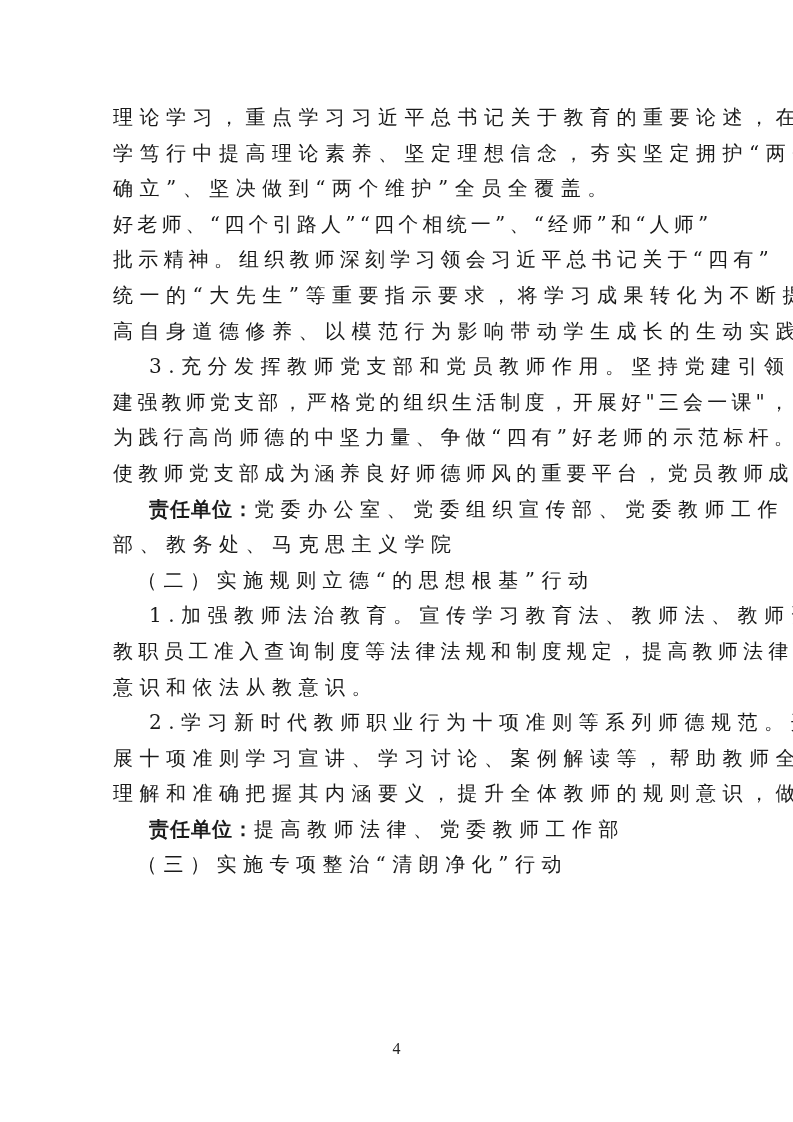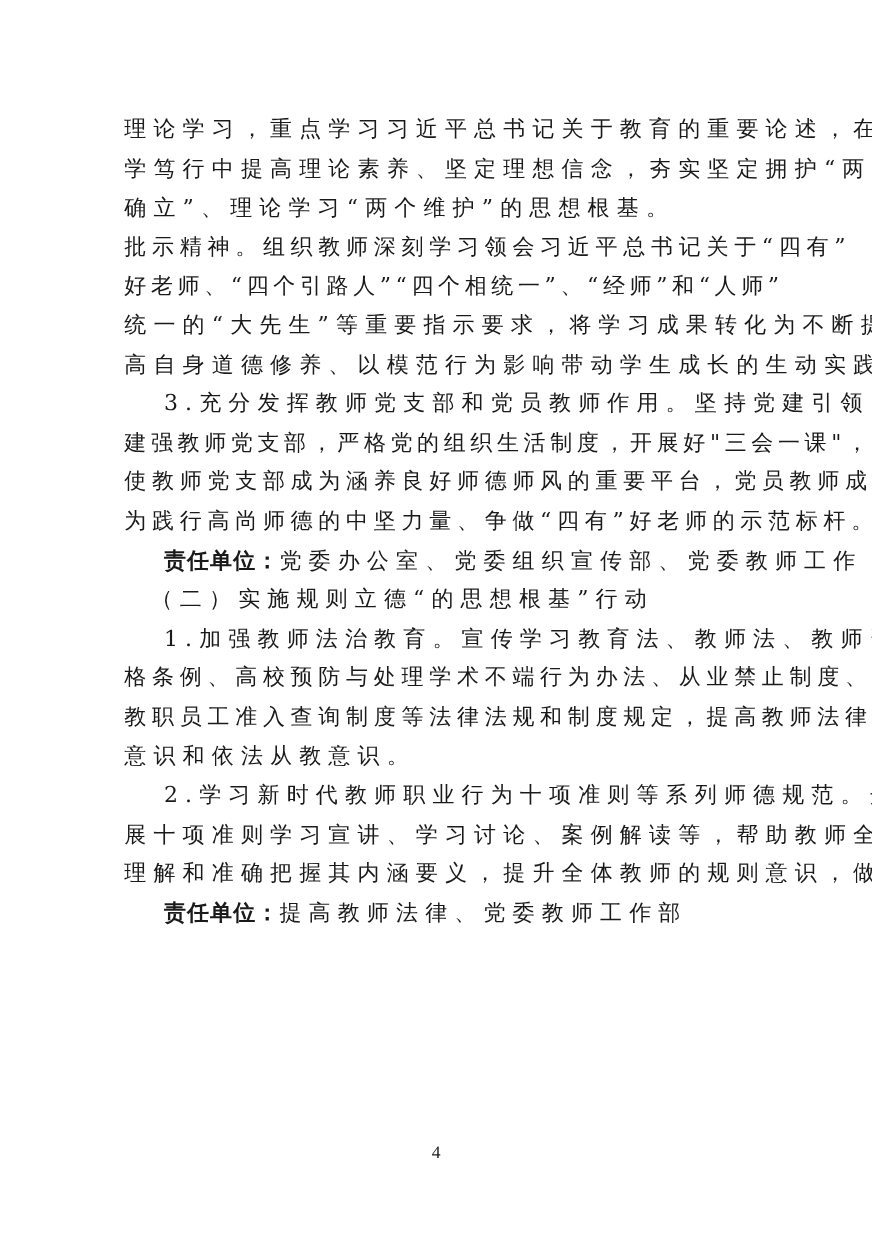--- a/index.html
+++ b/index.html
@@ -55,44 +55,45 @@
       font-size: 16px;
       color: #222;
     }
   </style>
 </head>
 <body>
 
 <div class="page-body">
   <div class="line">理论学习，重点学习习近平总书记关于教育的重要论述，在深</div>
   <div class="line">学笃行中提高理论素养、坚定理想信念，夯实坚定拥护“两个</div>
-  <div class="line">确立”、理论学习“两个维护”的思想根基。</div>
+  <div class="line">确立”、坚决做到“两个维护”全员全覆盖。</div>
+  <div class="line tighter">好老师、“四个引路人”“四个相统一”、“经师”和“人师”</div>
   <div class="line tight">批示精神。组织教师深刻学习领会习近平总书记关于“四有”</div>
-  <div class="line tighter">好老师、“四个引路人”“四个相统一”、“经师”和“人师”</div>
   <div class="line">统一的“大先生”等重要指示要求，将学习成果转化为不断提</div>
   <div class="line">高自身道德修养、以模范行为影响带动学生成长的生动实践。</div>
   <div class="line indent">3.充分发挥教师党支部和党员教师作用。坚持党建引领，</div>
   <div class="line tighter">建强教师党支部，严格党的组织生活制度，开展好"三会一课"，</div>
+  <div class="line tight">为践行高尚师德的中坚力量、争做“四有”好老师的示范标杆。</div>
   <div class="line tight">使教师党支部成为涵养良好师德师风的重要平台，党员教师成</div>
-  <div class="line tight">为践行高尚师德的中坚力量、争做“四有”好老师的示范标杆。</div>
 
   <div class="line indent">
     <span class="bold">责任单位：</span><span>党委办公室、党委组织宣传部、党委教师工作</span>
   </div>
+  <div class="line">部、教务处、马克思主义学院</div>
 
   <div class="line indent-sm">（二）实施规则立德“的思想根基”行动</div>
 
   <div class="line indent">1.加强教师法治教育。宣传学习教育法、教师法、教师资</div>
-  <div class="line tight">格条例、高校预防与处理学术不端行为办法、从业禁止制度、</div>
   <div class="line tight">教职员工准入查询制度等法律法规和制度规定，提高教师法律</div>
   <div class="line">意识和依法从教意识。</div>
   <div class="line indent">2.学习新时代教师职业行为十项准则等系列师德规范。开</div>
   <div class="line">展十项准则学习宣讲、学习讨论、案例解读等，帮助教师全面</div>
   <div class="line">理解和准确把握其内涵要义，提升全体教师的规则意识，做到</div>
 
   <div class="line indent">
     <span class="bold">责任单位：</span><span>提高教师法律、党委教师工作部</span>
   </div>
 
+  <div class="line indent-sm">（三）实施专项整治“清朗净化”行动</div>
 
 </div>
 
 <div class="page-number">4</div>
 
 </body></html>

